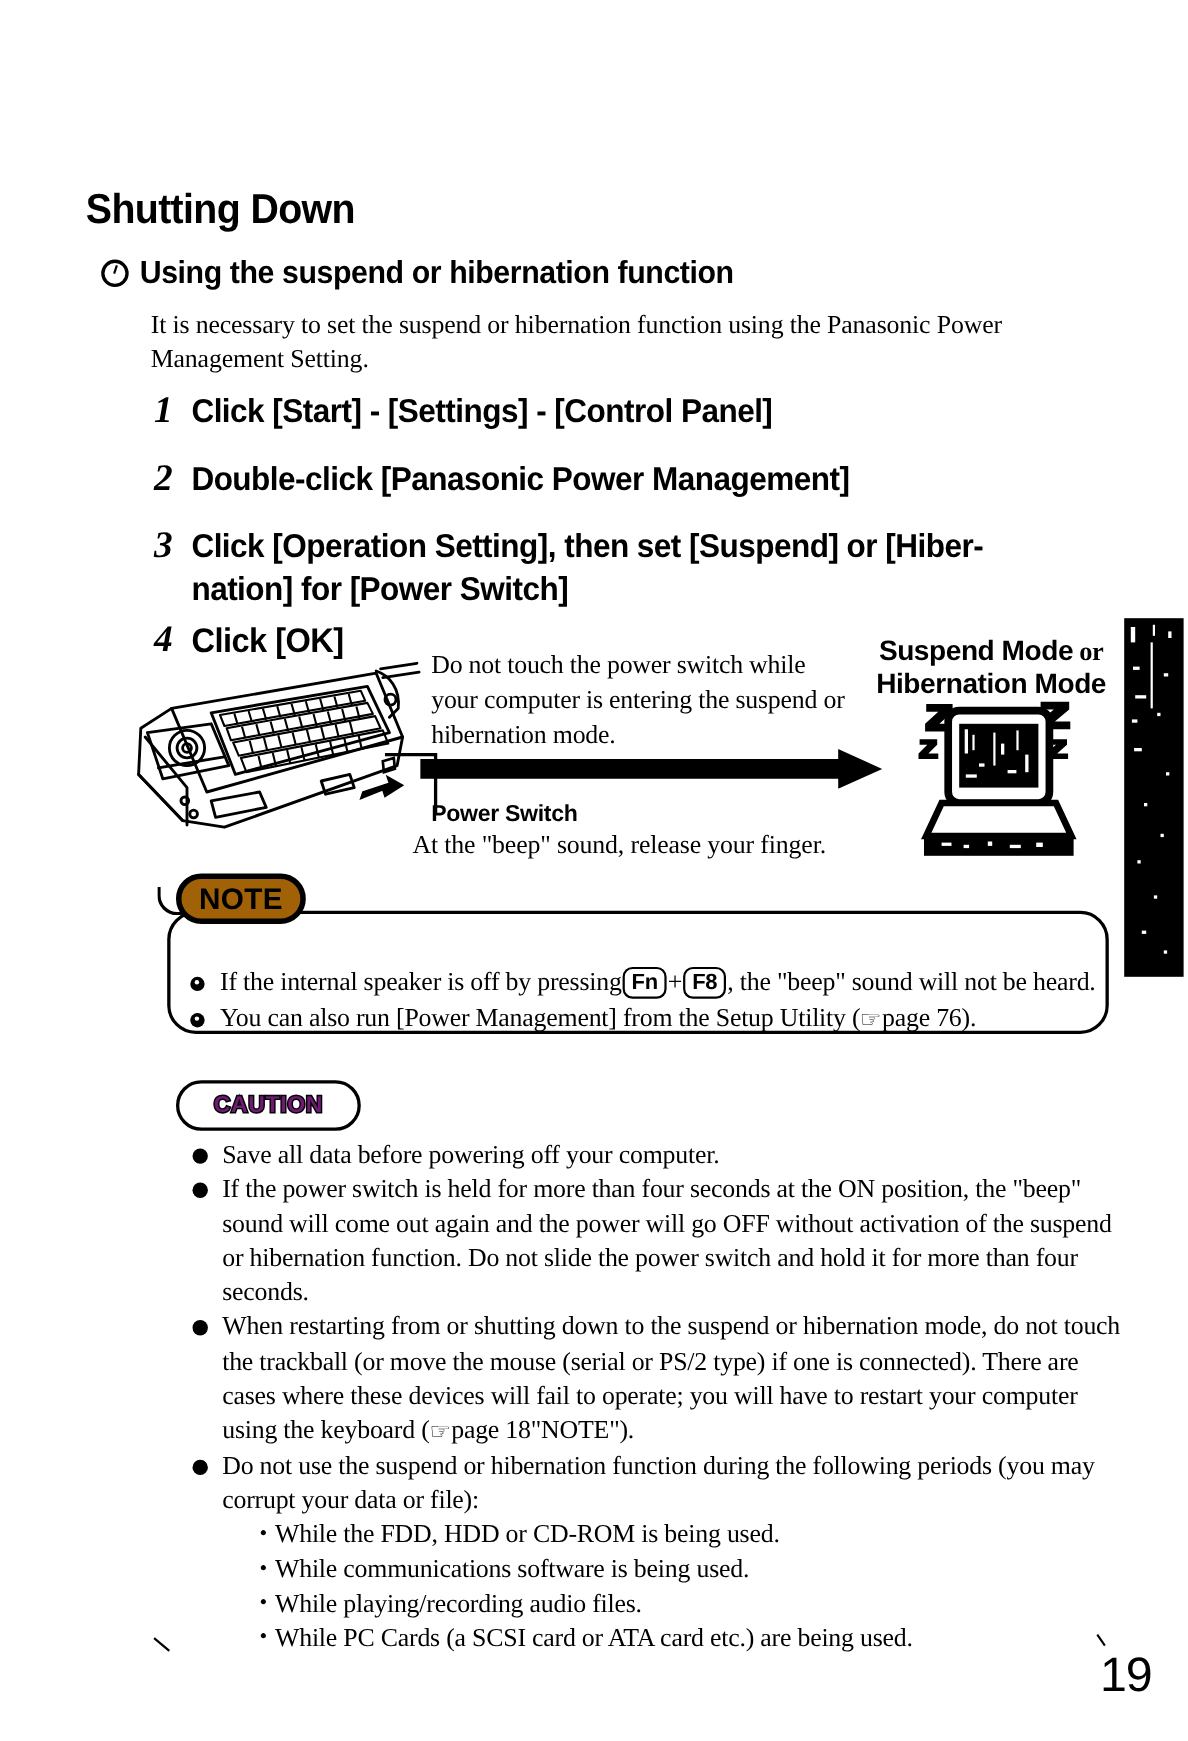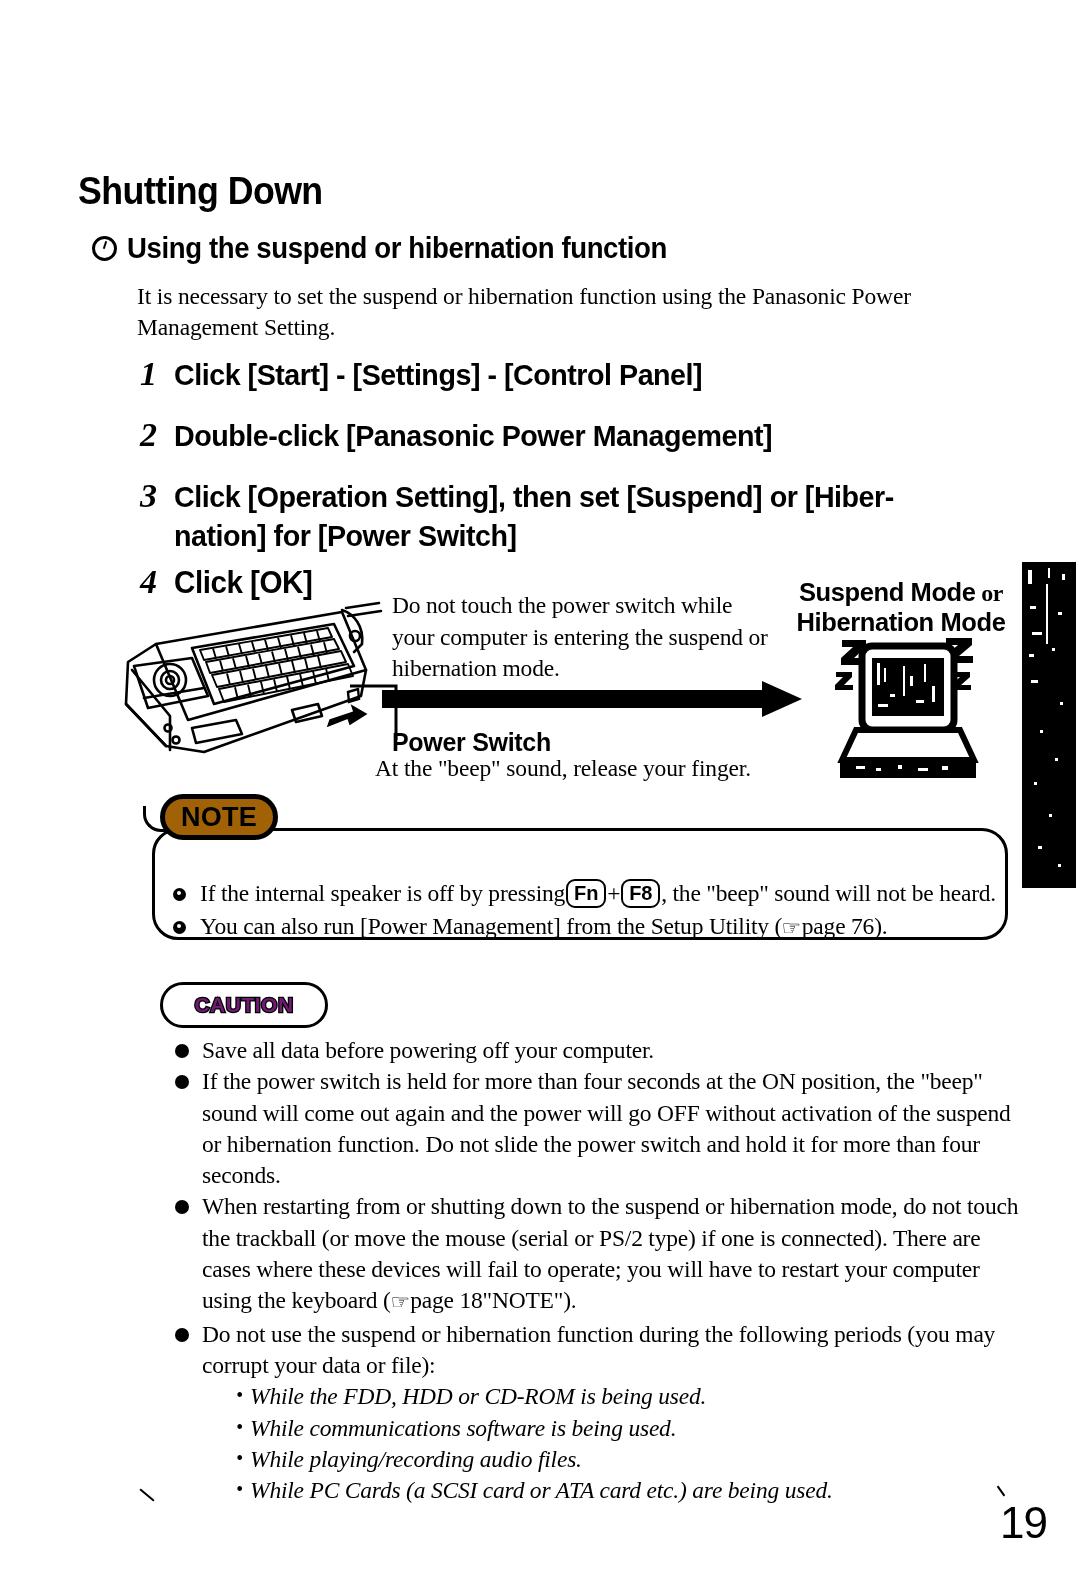--- a/index.html
+++ b/index.html
@@ -132,21 +132,21 @@
     width: 290px;
     height: 175px;
   }
 
   .switch-label {
     position: absolute;
     left: 296px;
     top: 138px;
     font-family: "Liberation Sans", sans-serif;
     font-weight: bold;
-    font-size: 25px;
+    font-size: 21px;
     letter-spacing: -0.3px;
     white-space: nowrap;
   }
 
   .note-beside {
     position: absolute;
     left: 296px;
     top: 0px;
     width: 380px;
     font-size: 23.5px;
@@ -349,21 +349,20 @@
     left: 5px;
     top: 9px;
     width: 14px;
     height: 14px;
     border-radius: 50%;
     background: #000;
   }
   .sub-list {
     margin-top: 0px;
     padding-left: 34px;
-    font-style: italic;
   }
   .sub-item {
     position: relative;
     padding-left: 14px;
   }
   .sub-item::before {
     content: "\2022";
     position: absolute;
     left: 0;
     top: -1px;

